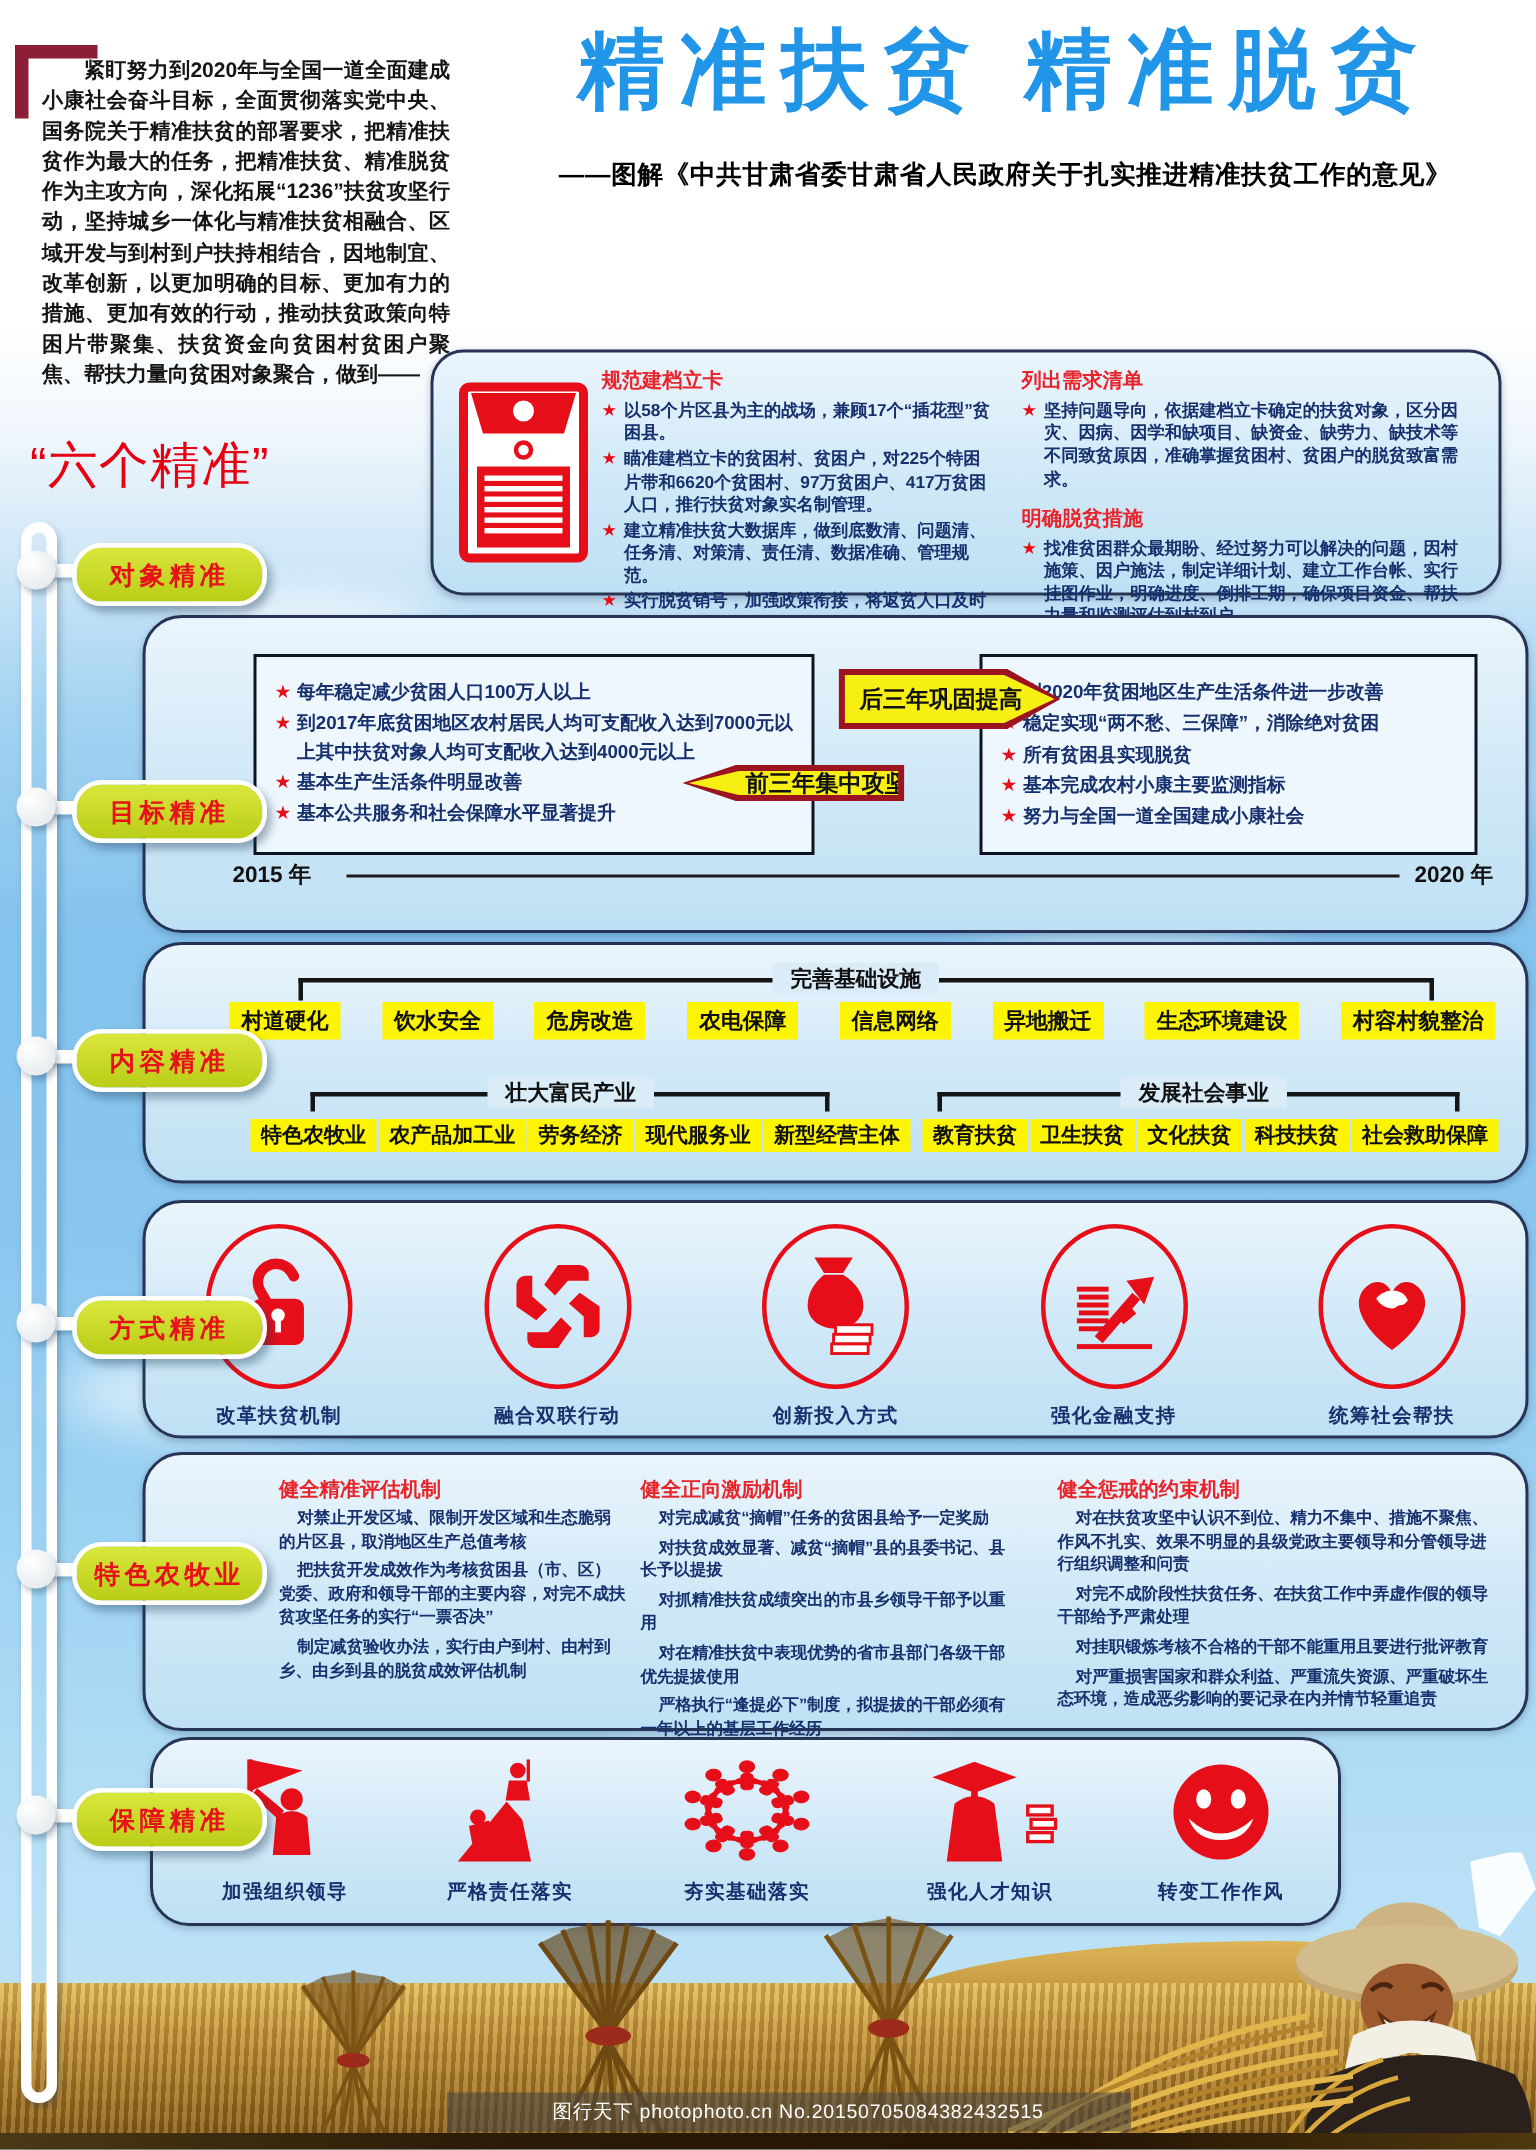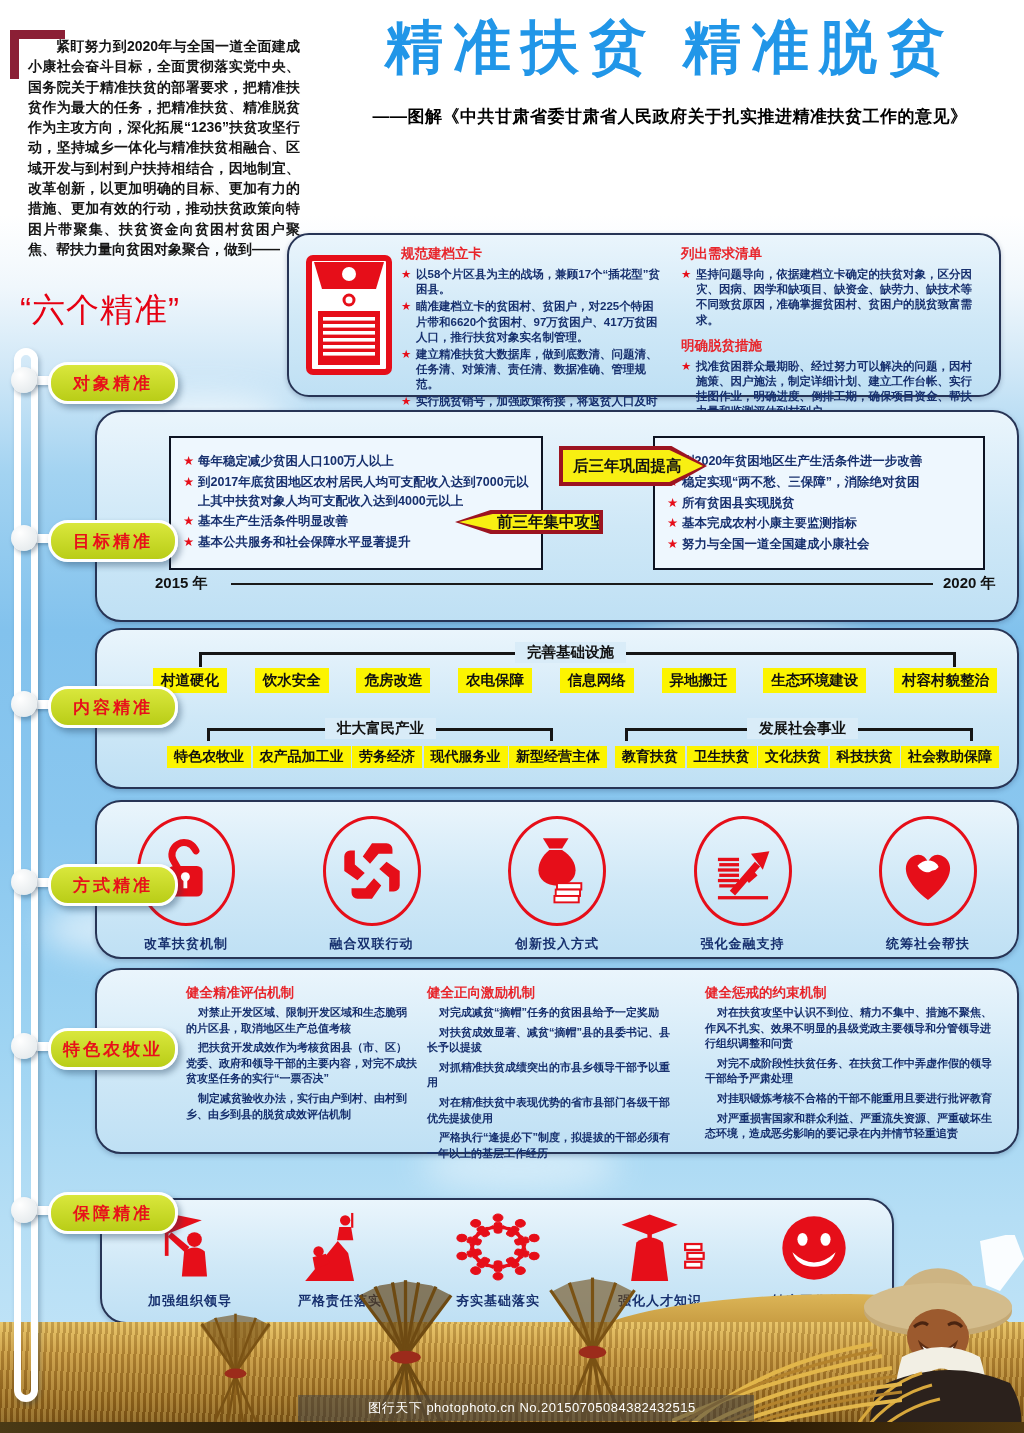--- a/index.html
+++ b/index.html
@@ -305,21 +305,21 @@
     </div>
     <div class="kcol" style="left:608px;width:296px;">
       <div class="red-h">健全惩戒的约束机制</div>
       <p>对在扶贫攻坚中认识不到位、精力不集中、措施不聚焦、作风不扎实、效果不明显的县级党政主要领导和分管领导进行组织调整和问责</p>
       <p>对完不成阶段性扶贫任务、在扶贫工作中弄虚作假的领导干部给予严肃处理</p>
       <p>对挂职锻炼考核不合格的干部不能重用且要进行批评教育</p>
       <p>对严重损害国家和群众利益、严重流失资源、严重破坏生态环境，造成恶劣影响的要记录在内并情节轻重追责</p>
     </div>
   </div>
 
-  <div class="panel" style="left:100px;top:1158px;width:790px;height:122px;margin-top:40px;">
+  <div class="panel" style="left:100px;top:1158px;width:790px;height:122px;">
     <div class="iconrow" style="left:46px;right:36px;top:10px;">
       <div class="icn2">
         <svg width="74" height="74" viewBox="0 0 100 100">
           <g fill="#e60e19">
             <polygon points="18,4 66,14 20,32"></polygon>
               <rect x="16" y="4" width="5" height="58"></rect>
             <circle cx="56" cy="40" r="10"></circle>
             <path d="M42 56 c9 -7 20 -7 28 0 l3 34 h-34 z"></path>
             <path d="M44 58 l-24 -22 5 -6 24 20 z"></path>
           </g>

